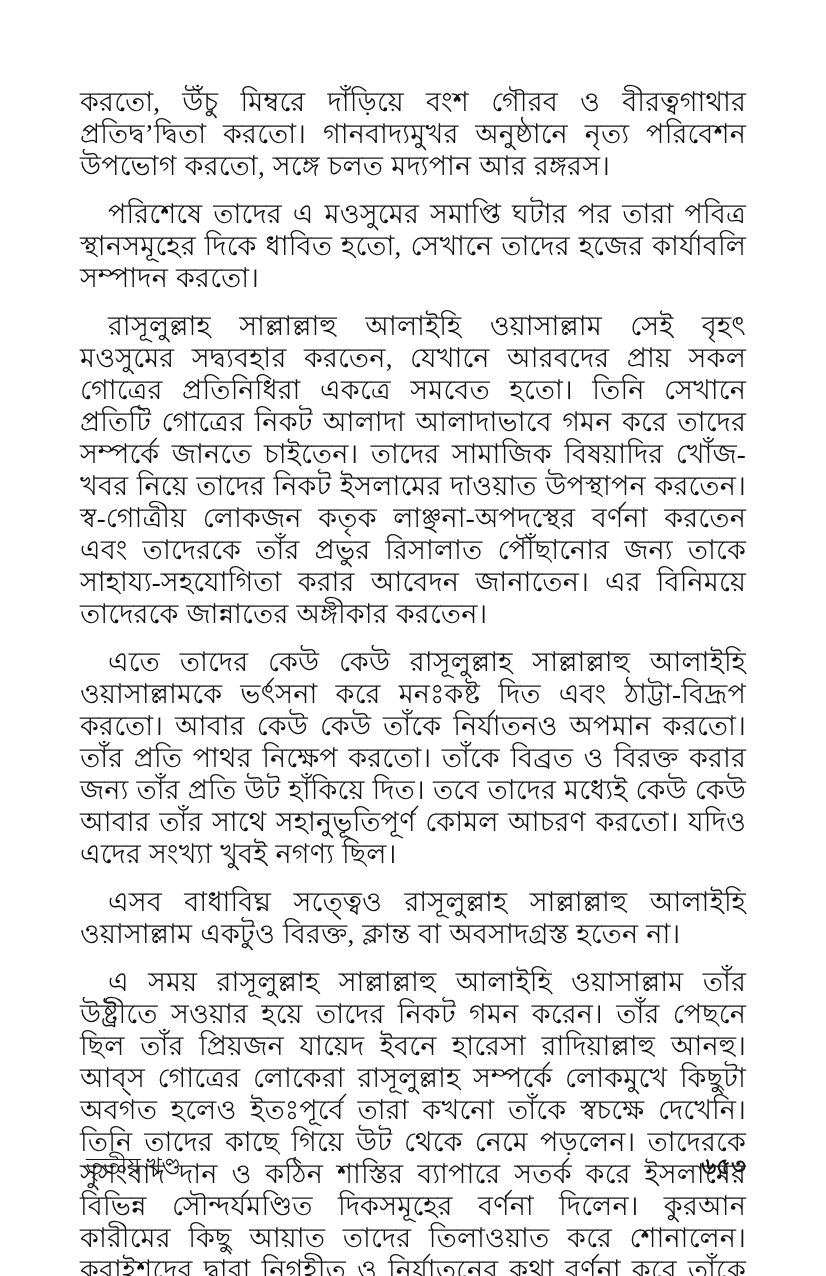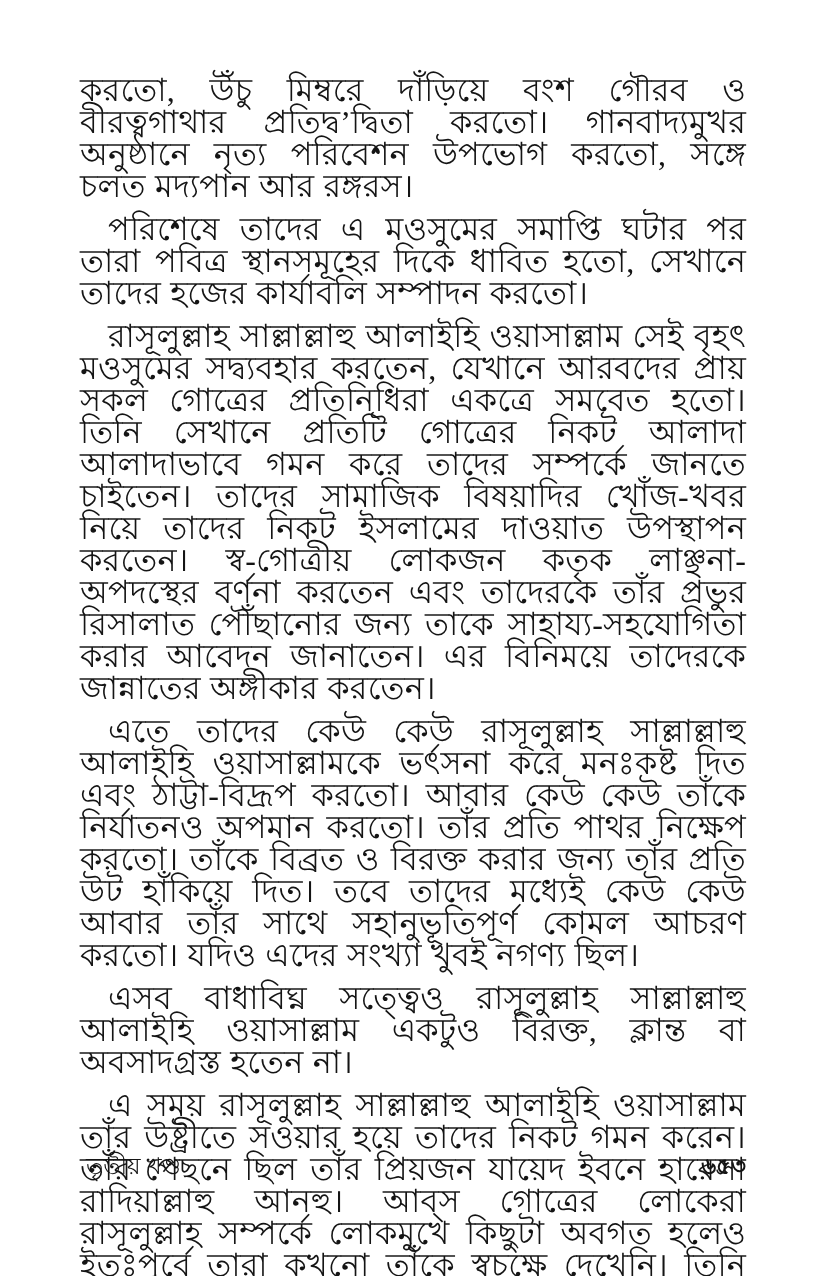--- a/index.html
+++ b/index.html
@@ -16,22 +16,22 @@
     color: #141414;
     overflow: hidden;
   }
   .content {
     position: absolute;
     left: 80px;
     top: 70px;
     width: 666px;
   }
   .content p {
-    margin: 4px 0 11px 0;
-    font-size: 32px;
+    margin: 16px 0 11px 0;
+    font-size: 27px;
     line-height: 32px;
     text-align: justify;
     letter-spacing: 0.2px;
     word-spacing: 1px;
   }
   .content p.indent {
     text-indent: 28px;
   }
   .footer {
     position: absolute;

